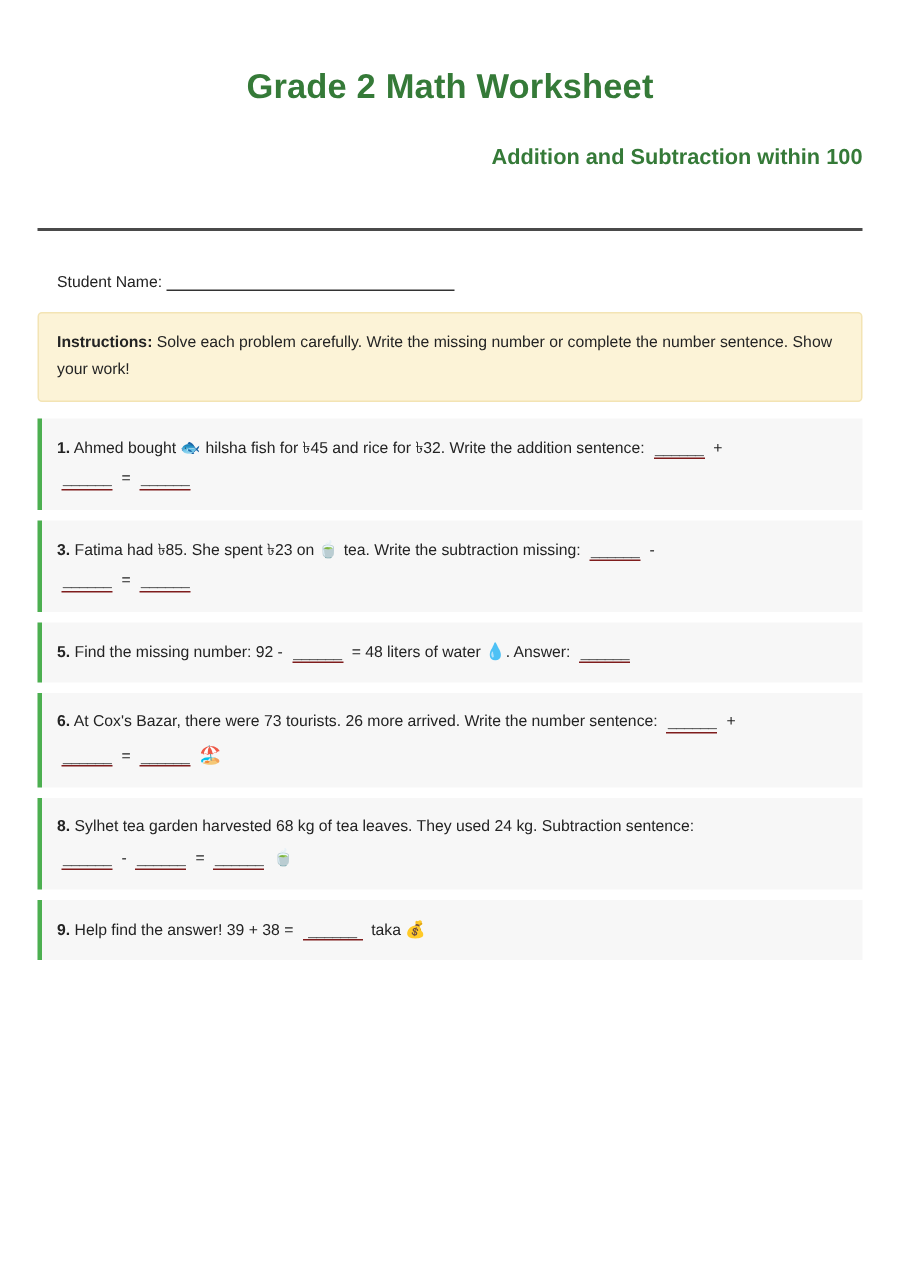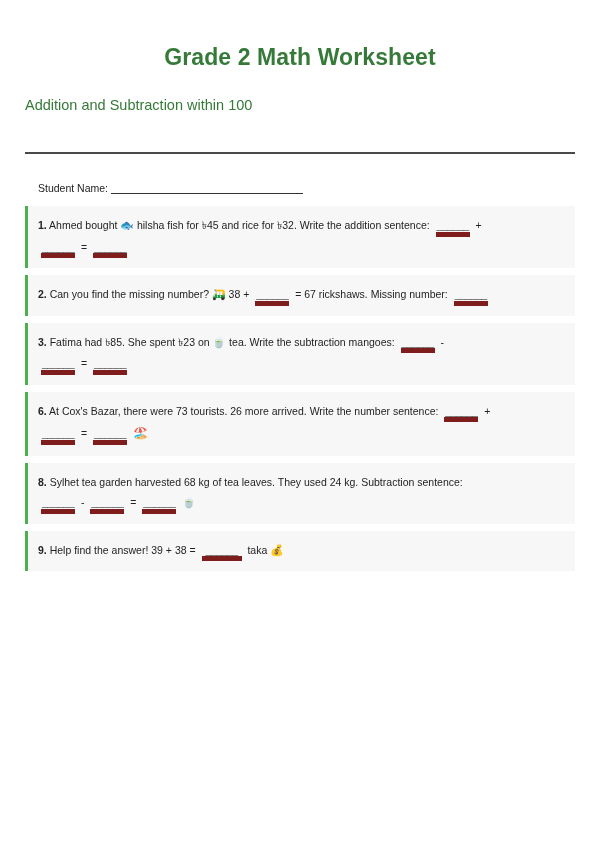--- a/index.html
+++ b/index.html
@@ -25,24 +25,24 @@
   .title {
     text-align: center;
     color: #357a38;
     font-size: 23px;
     font-weight: bold;
     margin: 0;
     padding-top: 44px;
     letter-spacing: 0.1px;
   }
   .subtitle {
-    text-align: left;
+    text-align: right;
     color: #357a38;
     font-size: 14.5px;
-    font-weight: normal;
+    font-weight: bold;
     margin: 0;
     padding-top: 26px;
   }
   .rule {
     border: 0;
     border-top: 2px solid #4a4a4a;
     margin: 0;
     position: absolute;
     left: 25px;
     right: 25px;
@@ -87,21 +87,21 @@
     border-left: 3px solid #4caf50;
     padding: 9px 12px 10px 10px;
     margin-bottom: 7px;
     font-size: 10.5px;
     line-height: 1.95;
     color: #232323;
   }
   .problem .num { font-weight: bold; }
   .blank {
     display: inline-block;
-    border-bottom: 5px solid #7f1d1d;
+    border-bottom: 1px solid #7f1d1d;
     min-width: 34px;
     text-align: center;
     margin: 0 3px;
     line-height: 1.1;
     letter-spacing: -0.5px;
     color: #555;
   }
   .blank.wide { min-width: 40px; }
   .emoji {
     font-family: "DejaVu Sans", sans-serif;
@@ -118,38 +118,41 @@
   <h2 class="subtitle">Addition and Subtraction within 100</h2>
   <hr class="rule">
 
   <div class="fields">
     <div class="field-row">
       <span class="field-label">Student Name:</span>
       <span class="field-line line-long"></span>
     </div>
   </div>
 
+  <div class="instructions">
+    <b>Instructions:</b><span> Solve each problem carefully. Write the missing number or complete the number sentence. Show your work!</span>
+  </div>
 
   <div class="problems">
 
     <div class="problem">
       <span class="num">1.</span><span> Ahmed bought </span><span class="emoji">🐟</span><span> hilsha fish for ৳45 and rice for ৳32. Write the addition sentence: </span><span class="blank">______</span>&nbsp;<span>+</span><br>
       <span class="blank">______</span>&nbsp;<span>=</span>&nbsp;<span class="blank">______</span>
     </div>
 
-    <div class="problem">
-      <span class="num">2.</span><span> Can you find the missing number? </span><span class="emoji">🛺</span><span> 38 + </span><span class="blank">______</span><span> = 67 rickshaws. Missing number: </span><span class="blank">______</span>
-    </div>
 
     <div class="problem">
-      <span class="num">3.</span><span> Fatima had ৳85. She spent ৳23 on </span><span class="emoji">🍵</span><span> tea. Write the subtraction mangoes: </span><span class="blank">______</span>&nbsp;<span>-</span><br>
+      <span class="num">3.</span><span> Fatima had ৳85. She spent ৳23 on </span><span class="emoji">🍵</span><span> tea. Write the subtraction missing: </span><span class="blank">______</span>&nbsp;<span>-</span><br>
       <span class="blank">______</span>&nbsp;<span>=</span>&nbsp;<span class="blank">______</span>
     </div>
 
 
+    <div class="problem">
+      <span class="num">5.</span><span> Find the missing number: 92 - </span><span class="blank">______</span><span> = 48 liters of water </span><span class="emoji">💧</span><span>. Answer: </span><span class="blank">______</span>
+    </div>
 
     <div class="problem">
       <span class="num">6.</span><span> At Cox's Bazar, there were 73 tourists. 26 more arrived. Write the number sentence: </span><span class="blank">______</span>&nbsp;<span>+</span><br>
       <span class="blank">______</span>&nbsp;<span>=</span>&nbsp;<span class="blank">______</span>&nbsp;<span class="emoji big">🏖️</span>
     </div>
 
 
     <div class="problem">
       <span class="num">8.</span><span> Sylhet tea garden harvested 68 kg of tea leaves. They used 24 kg. Subtraction sentence:</span><br>
       <span class="blank">______</span>&nbsp;<span>-</span>&nbsp;<span class="blank">______</span>&nbsp;<span>=</span>&nbsp;<span class="blank">______</span>&nbsp;<span class="emoji">🍵</span>

